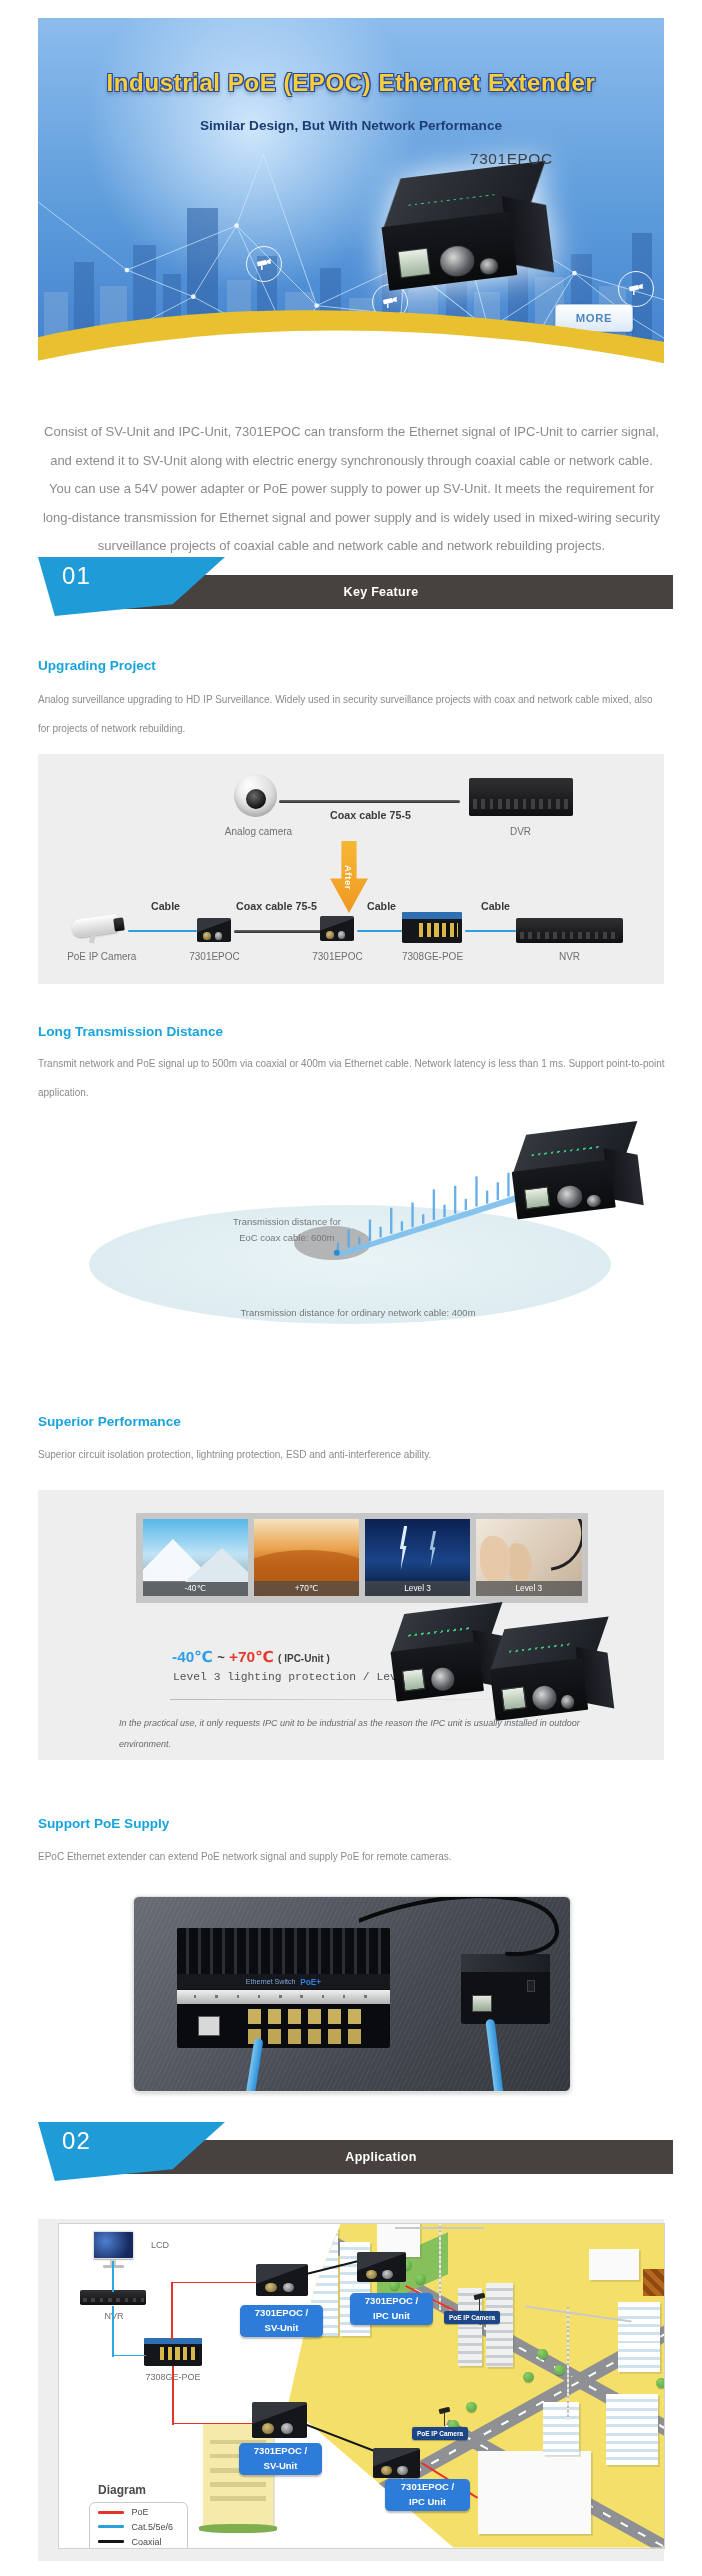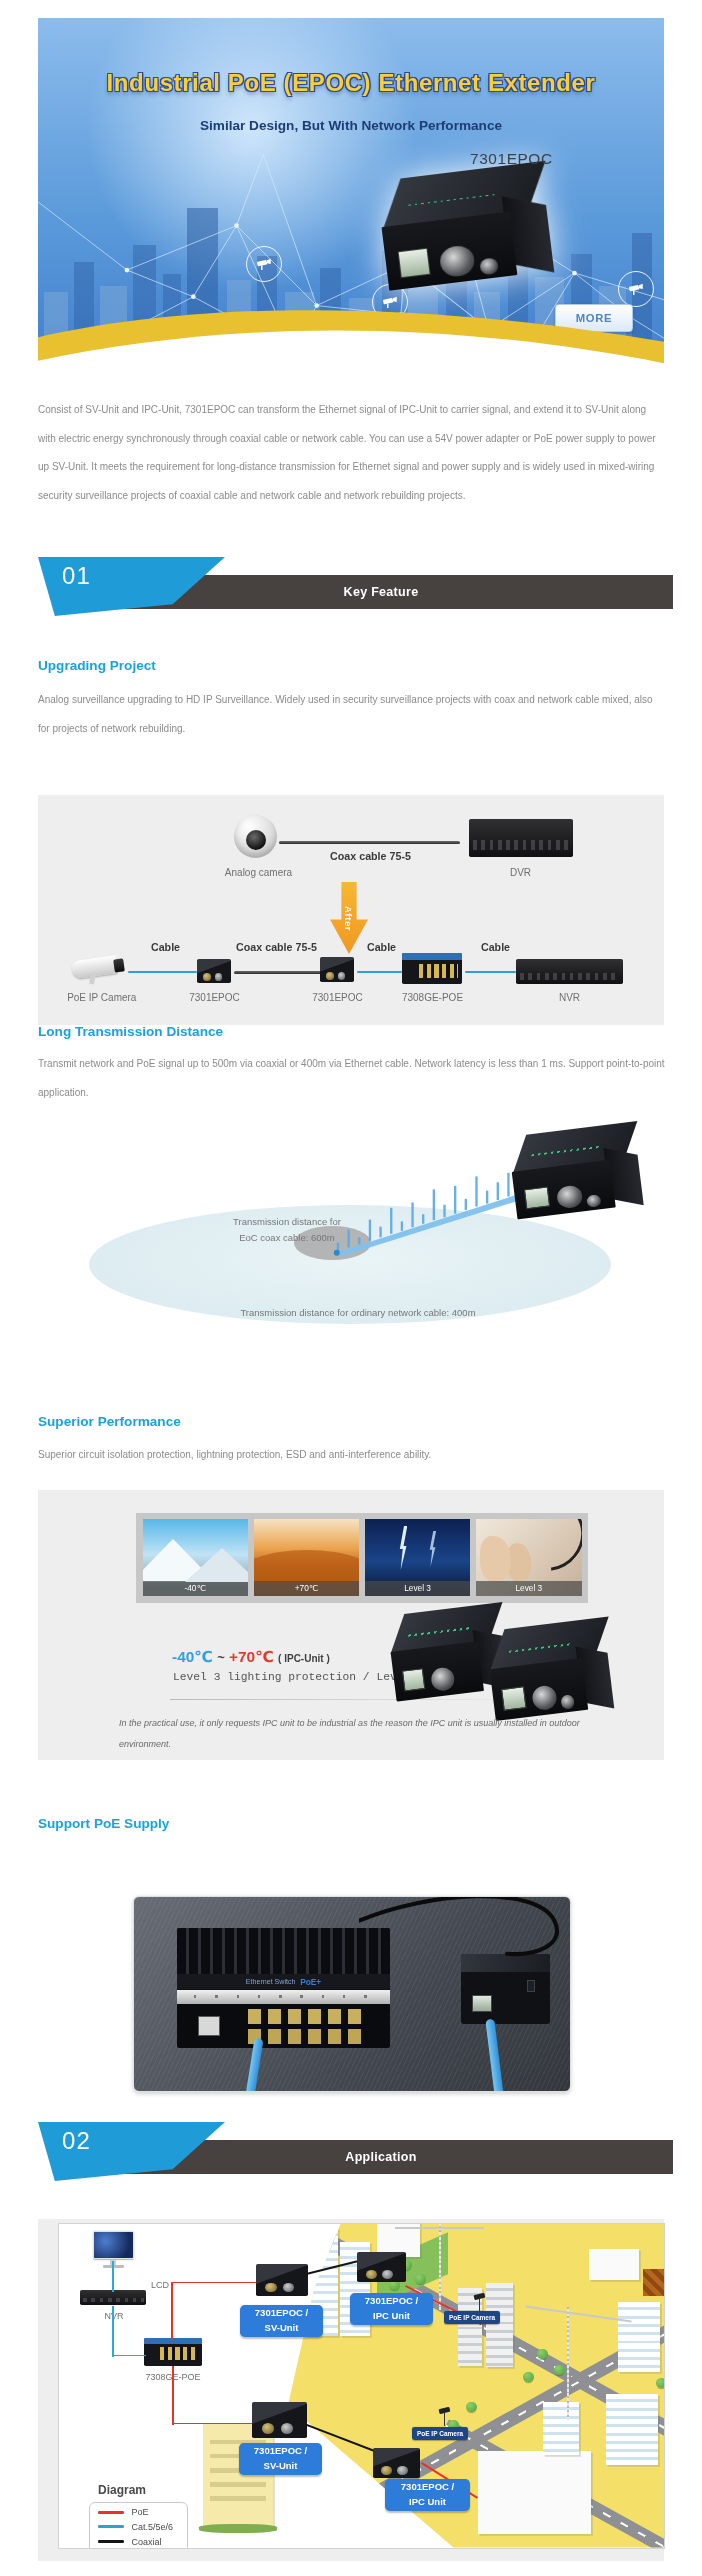--- a/index.html
+++ b/index.html
@@ -41,22 +41,22 @@
       background:linear-gradient(90deg,#101216,#26292f);transform:skewY(18deg);}
   .dev3d .rj45{position:absolute;left:10%;bottom:18%;width:22%;height:38%;
       background:linear-gradient(180deg,#e8efe6,#9fb49d);border:1.2px solid #3a3f3a;}
   .dev3d .bnc{position:absolute;left:42%;bottom:10%;width:26%;height:46%;border-radius:50%;
       background:radial-gradient(circle at 40% 35%,#d8d8d8,#55585c 60%,#222);}
   .dev3d .bnc2{position:absolute;left:72%;bottom:6%;width:14%;height:26%;border-radius:50%;
       background:radial-gradient(circle at 40% 35%,#cfcfcf,#4e5154 65%,#1d1d1d);}
   .glow{filter:drop-shadow(0 0 16.6px rgba(255,255,255,.9));}
 
   
-  .intro{position:absolute;left:38px;top:396px;width:627px;font-size:10px;line-height:28.5px;
-         color:#8b8b8b;font-weight:300;}
+  .intro{position:absolute;left:38px;top:418px;width:627px;font-size:13px;line-height:28.5px;
+         color:#8b8b8b;font-weight:300;text-align:center;}
 
   
   .sec-bar{position:absolute;left:89px;width:584px;height:34px;background:#474240;z-index:1;
            display:flex;align-items:center;justify-content:center;color:#fff;font-size:12.5px;font-weight:bold;letter-spacing:0.3px;}
   .sec-flag{position:absolute;left:38px;width:187px;height:59px;background:#1f9cd8;z-index:2;
             clip-path:polygon(0 0,100% 0,72% 80%,9% 100%);}
   .sec-num{position:absolute;left:24px;top:4.7px;color:#fff;font-size:24px;font-weight:300;letter-spacing:1.2px;}
 
   .feat-h{position:absolute;left:38px;font-size:13.6px;font-weight:bold;color:#18a3dc;}
   .feat-b{position:absolute;left:38px;width:627px;font-size:10px;line-height:28.5px;color:#8b8b8b;font-weight:300;}
@@ -307,21 +307,21 @@
   <div class="sec-bar" style="top:575px;">
     <span>Key Feature</span>
   </div>
   <div class="sec-flag" style="top:557px;">
     <span class="sec-num">01</span>
   </div>
 
   <div class="feat-h" style="top:658px;">Upgrading Project</div>
   <div class="feat-b" style="top:686px;">Analog surveillance upgrading to HD IP Surveillance. Widely used in security surveillance projects with coax and network cable mixed, also for projects of network rebuilding.</div>
 
-  <div class="graybox" style="top:754px;height:230px;margin-top:41px;">
+  <div class="graybox" style="top:754px;height:230px;">
 
     <div class="dome-cam" style="left:196px;top:20px;"></div>
     <div class="coax-line" style="left:241px;top:46px;width:181px;"></div>
     <div class="dlabel-b" style="left:285px;top:55px;width:95px;">Coax cable 75-5</div>
     <div class="recorder" style="left:431px;top:24px;width:104px;height:38px;"></div>
     <div class="dlabel" style="left:178px;top:72px;width:85px;">Analog camera</div>
     <div class="dlabel" style="left:440px;top:72px;width:85px;">DVR</div>
 
     <div class="after-arrow" style="left:292px;top:87px;">
       <span>After</span>
@@ -442,20 +442,21 @@
         <div class="rj45"></div>
         <div class="bnc"></div>
         <div class="bnc2"></div>
       </div>
     </div>
 
     <div class="perf-note" style="left:81px;top:223px;width:480px;">In the practical use, it only requests IPC unit to be industrial as the reason the IPC unit is usually installed in outdoor environment.</div>
   </div>
 
   <div class="feat-h" style="top:1816px;">Support PoE Supply</div>
+  <div class="feat-b" style="top:1843px;">EPoC Ethernet extender can extend PoE network signal and supply PoE for remote cameras.</div>
 
   <div class="poe-photo">
     <div class="big-switch">
       <div class="fins"></div>
       <div class="brand">
         <span class="t1">Ethernet Switch</span>
         <span class="t2">PoE+</span>
       </div>
       <div class="leds"></div>
       <div class="ports">
@@ -515,21 +516,21 @@
         <div class="tree" style="left:368px;top:154px;"></div>
       </div>
 
       <div class="ylw-bldg" style="left:144px;top:199px;width:70px;height:104px;"></div>
 
       <div class="screen" style="left:34px;top:7.1px;">
         <div class="scr"></div>
         <div class="neck"></div>
         <div class="foot"></div>
       </div>
-      <div class="dlabel" style="left:83px;top:16.6px;width:36px;font-size:9px;margin-top:40px;">LCD</div>
+      <div class="dlabel" style="left:83px;top:16.6px;width:36px;font-size:9px;">LCD</div>
 
       <div class="wire blue" style="left:53px;top:37px;width:1.8px;height:31px;"></div>
       <div class="recorder" style="left:21.3px;top:66px;width:66px;height:15.4px;"></div>
       <div class="dlabel" style="left:37px;top:87px;width:36px;font-size:9px;">NVR</div>
 
       <div class="wire blue" style="left:53px;top:82px;width:1.8px;height:51px;"></div>
       <div class="wire blue" style="left:53px;top:131px;width:34px;height:1.8px;"></div>
       <div class="switch-s" style="left:85px;top:114px;width:58px;height:28.5px;"></div>
       <div class="dlabel" style="left:71px;top:148px;width:86px;font-size:9px;">7308GE-POE</div>
 

